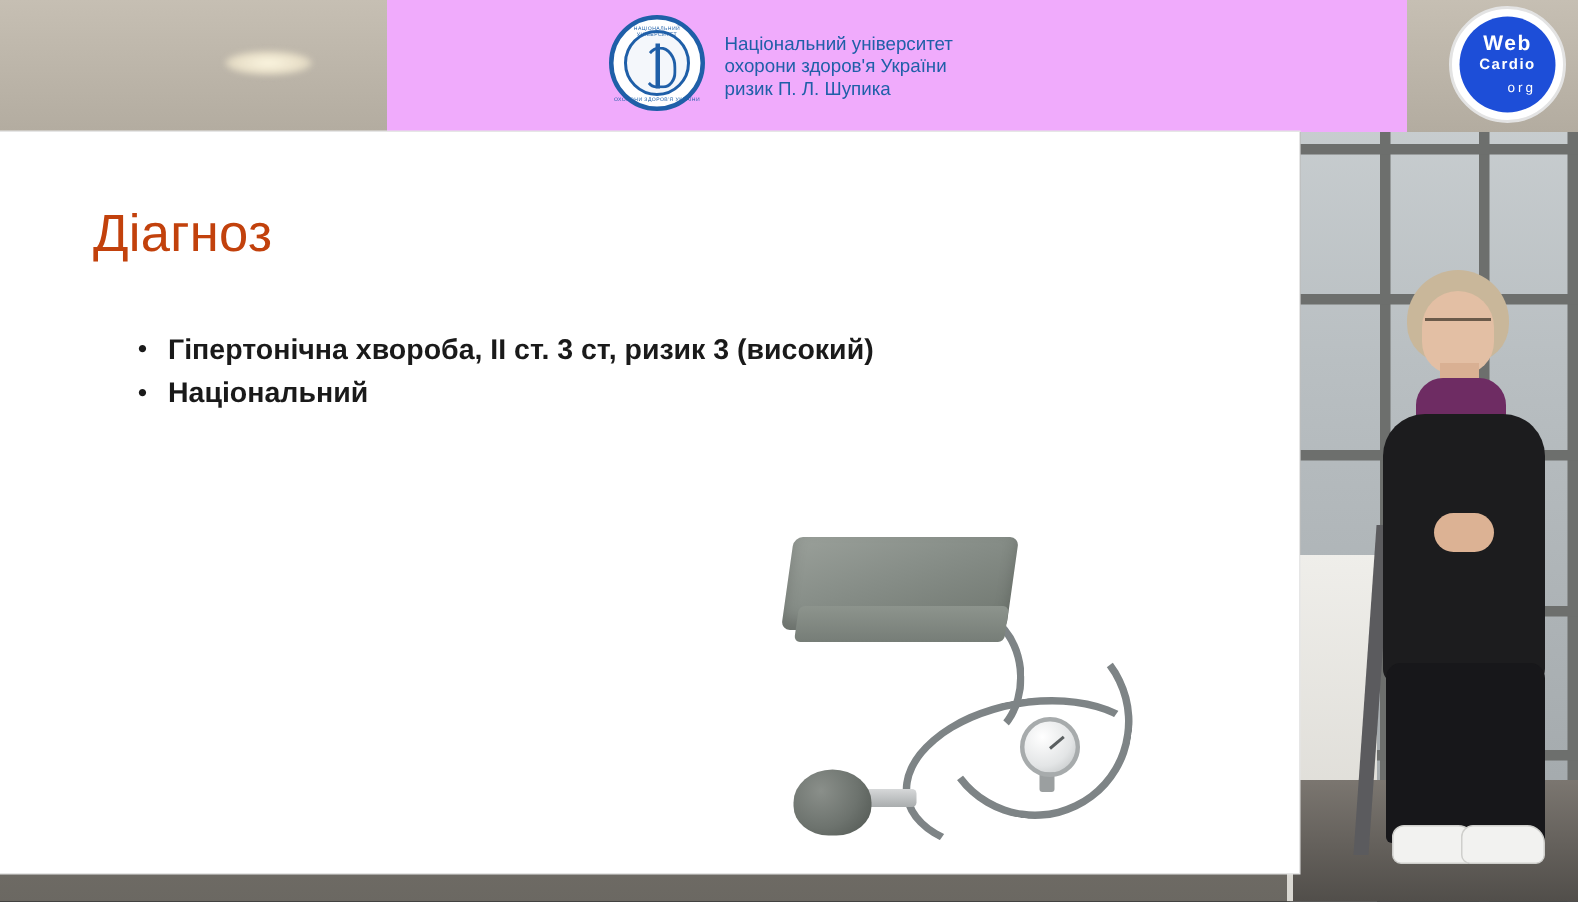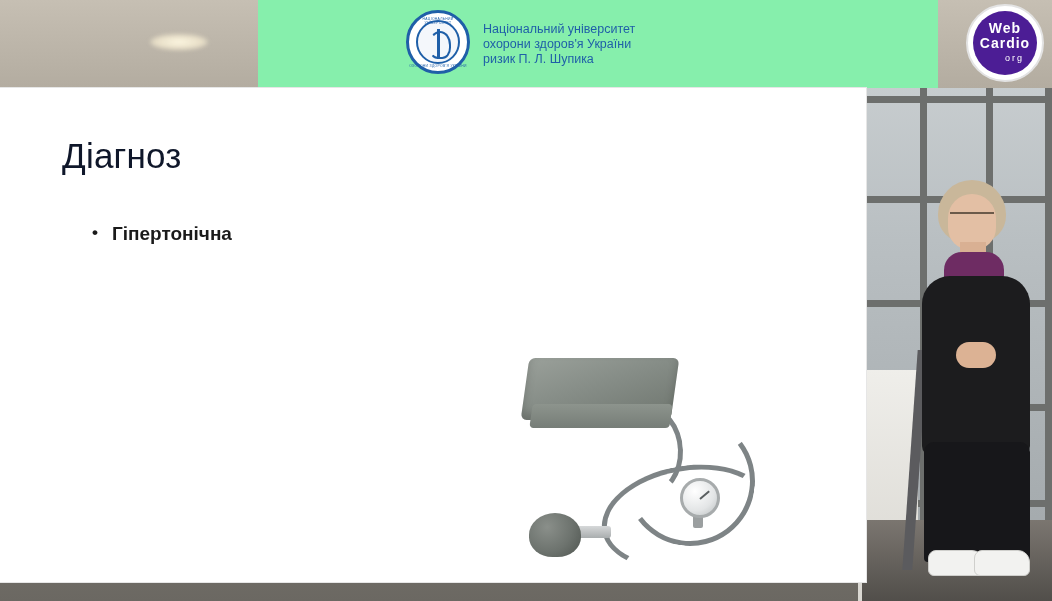--- a/index.html
+++ b/index.html
@@ -133,21 +133,21 @@
     position: absolute; left: 10px; top: 170px; width: 130px; height: 220px;
     background: transparent; border-left: 10px solid #5b5b5e;
     transform: skewX(-4deg);
   }
 
   
   .top-banner {
     position: absolute;
     left: 258px; top: 0;
     width: 680px; height: 88px;
-    background: #86efac;
+    background: #f0abfc;
   }
   .banner-inner {
     display: flex;
     align-items: center;
     height: 88px;
     padding-left: 145px;
     gap: 12px;
   }
   .nmu-seal {
     position: absolute;
@@ -251,46 +251,46 @@
     width: 78px; height: 78px;
     border-radius: 50%;
     background: #ffffff;
     border: 2px solid #e3e3e3;
     box-sizing: border-box;
   }
   .wc-disc {
     position: absolute;
     left: 5px; top: 5px; right: 5px; bottom: 5px;
     border-radius: 50%;
-    background: #4c1d95;
+    background: #1d4ed8;
     color: #ffffff;
     display: flex;
     flex-direction: column;
     align-items: center;
     justify-content: center;
     line-height: 15px;
   }
   .wc-l1 { font-size: 14px; font-weight: bold; letter-spacing: 1px; }
-  .wc-l2 { font-size: 14px; font-weight: bold; letter-spacing: 1px; }
+  .wc-l2 { font-size: 10px; font-weight: bold; letter-spacing: 1px; }
   .wc-l3 { font-size: 9px; letter-spacing: 2px; margin-left: 19px; }
 
   
   .slide {
     position: absolute;
     left: 0; top: 88px;
     width: 866px; height: 494px;
     background: #ffffff;
     box-shadow: 0 0 0 1px #e6e6e6;
     overflow: hidden;
   }
   .slide-title {
     position: absolute;
     left: 62px; top: 48px;
     font-size: 35px;
-    color: #0f172a;
+    color: #c2410c;
     font-family: "Liberation Sans", sans-serif;
     font-weight: 400;
     letter-spacing: .2px;
   }
   .bullets {
     position: absolute;
     left: 90px; top: 132px;
     margin: 0;
     padding: 0;
     list-style: none;
@@ -449,21 +449,22 @@
       <div class="wc-l1">Web</div>
       <div class="wc-l2">Cardio</div>
       <div class="wc-l3">org</div>
     </div>
   </div>
 
   <div class="slide">
     <div class="slide-title">Діагноз</div>
 
     <ul class="bullets">
-      <li>Гіпертонічна</li>
+      <li>Гіпертонічна хвороба, II ст. 3 ст, ризик 3 (високий)</li>
+      <li>Національний</li>
     </ul>
 
     <div class="bp-device">
       <div class="tube tube-a"></div>
       <div class="tube tube-b"></div>
       <div class="tube tube-c"></div>
       <div class="cuff"></div>
       <div class="cuff-fold"></div>
       <div class="gauge-stem"></div>
       <div class="gauge"></div>

